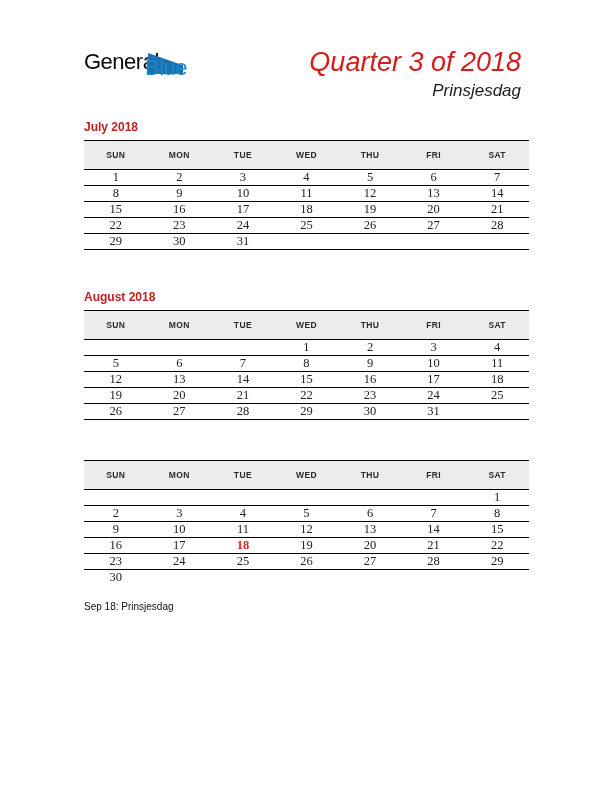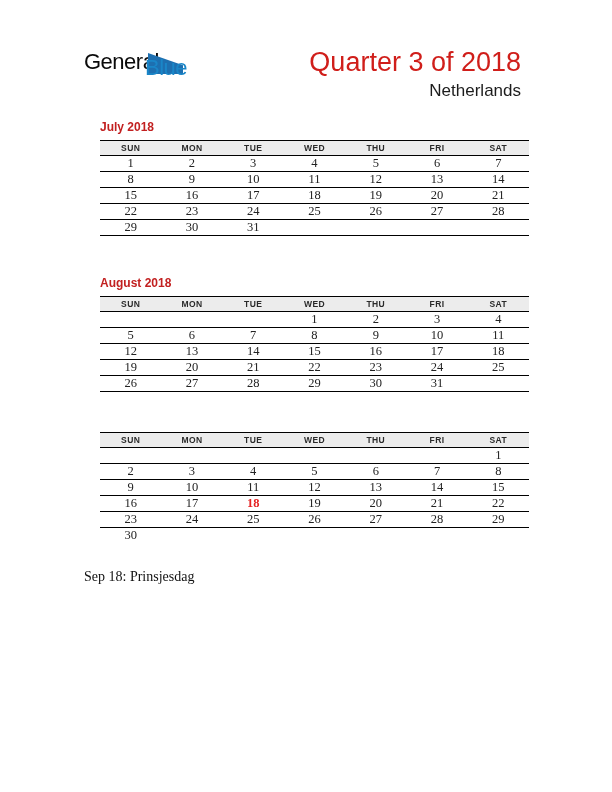--- a/index.html
+++ b/index.html
@@ -28,64 +28,64 @@
   }
   .logo-triangle{
     position:absolute;left:64px;top:3px;width:35px;height:21px;
     background:var(--triangle-blue);
     clip-path:polygon(0 0,100% 58%,100% 100%,0 100%);
   }
   .logo-blue{
     position:absolute;left:61px;top:6px;font-size:22px;line-height:24px;
     color:var(--logo-blue);letter-spacing:-0.5px;
   }
-  .titleblock{position:absolute;right:8px;top:46px;text-align:right;}
+  .titleblock{position:absolute;right:8px;top:46px;text-align:right;font-style:italic;}
   .doc-title{font-size:27px;line-height:32px;color:var(--title-red);}
   .doc-subtitle{font-size:17px;line-height:23px;color:#1c1c1c;margin-top:1px;}
 
   
-  .month{margin-top:40px;margin-left:16px;}
+  .month{margin-top:40px;}
   .month:first-child{margin-top:0;}
   .month-title{
     font-size:12px;line-height:14px;font-weight:bold;color:var(--month-red);
     margin-bottom:6px;
   }
   table.cal{width:100%;border-collapse:collapse;table-layout:fixed;}
   table.cal thead th{
     background:var(--header-bg);
     border-top:1px solid var(--line);
     border-bottom:1.5px solid var(--line);
-    height:15px;font-size:8.5px;font-weight:700;letter-spacing:0.4px;
+    height:29px;font-size:8.5px;font-weight:700;letter-spacing:0.4px;
     color:#2a2a2a;text-align:center;padding:0;
   }
   table.cal tbody td{
     border-bottom:1.5px solid var(--line);
     height:15px;padding:0;text-align:center;vertical-align:middle;
     font-family:"Liberation Serif",serif;font-size:12.5px;color:#222;
   }
   table.cal tbody tr.no-border td{border-bottom:none;}
   table.cal tbody td.holiday{color:var(--holiday-red);font-weight:bold;}
 
-  .footnote{margin-top:28px;font-size:14px;line-height:12px;color:#111;font-family:Liberation Serif, serif;}
+  .footnote{margin-top:16px;font-size:10px;line-height:12px;color:#111;}
 </style>
 </head>
 <body>
 
 <div class="page">
   <div class="content">
 
     <div class="header">
       <div class="logo">
         <span class="logo-general">General</span>
         <span class="logo-triangle"></span>
         <span class="logo-blue">Blue</span>
       </div>
       <div class="titleblock">
         <div class="doc-title">Quarter 3 of 2018</div>
-        <div class="doc-subtitle">Netherlands</div>
+        <div class="doc-subtitle">Prinsjesdag</div>
       </div>
     </div>
 
     <div id="months">
         <div class="month">
           <div class="month-title">July 2018</div>
           <table class="cal">
             <thead>
               <tr>
                 <th>SUN</th>

